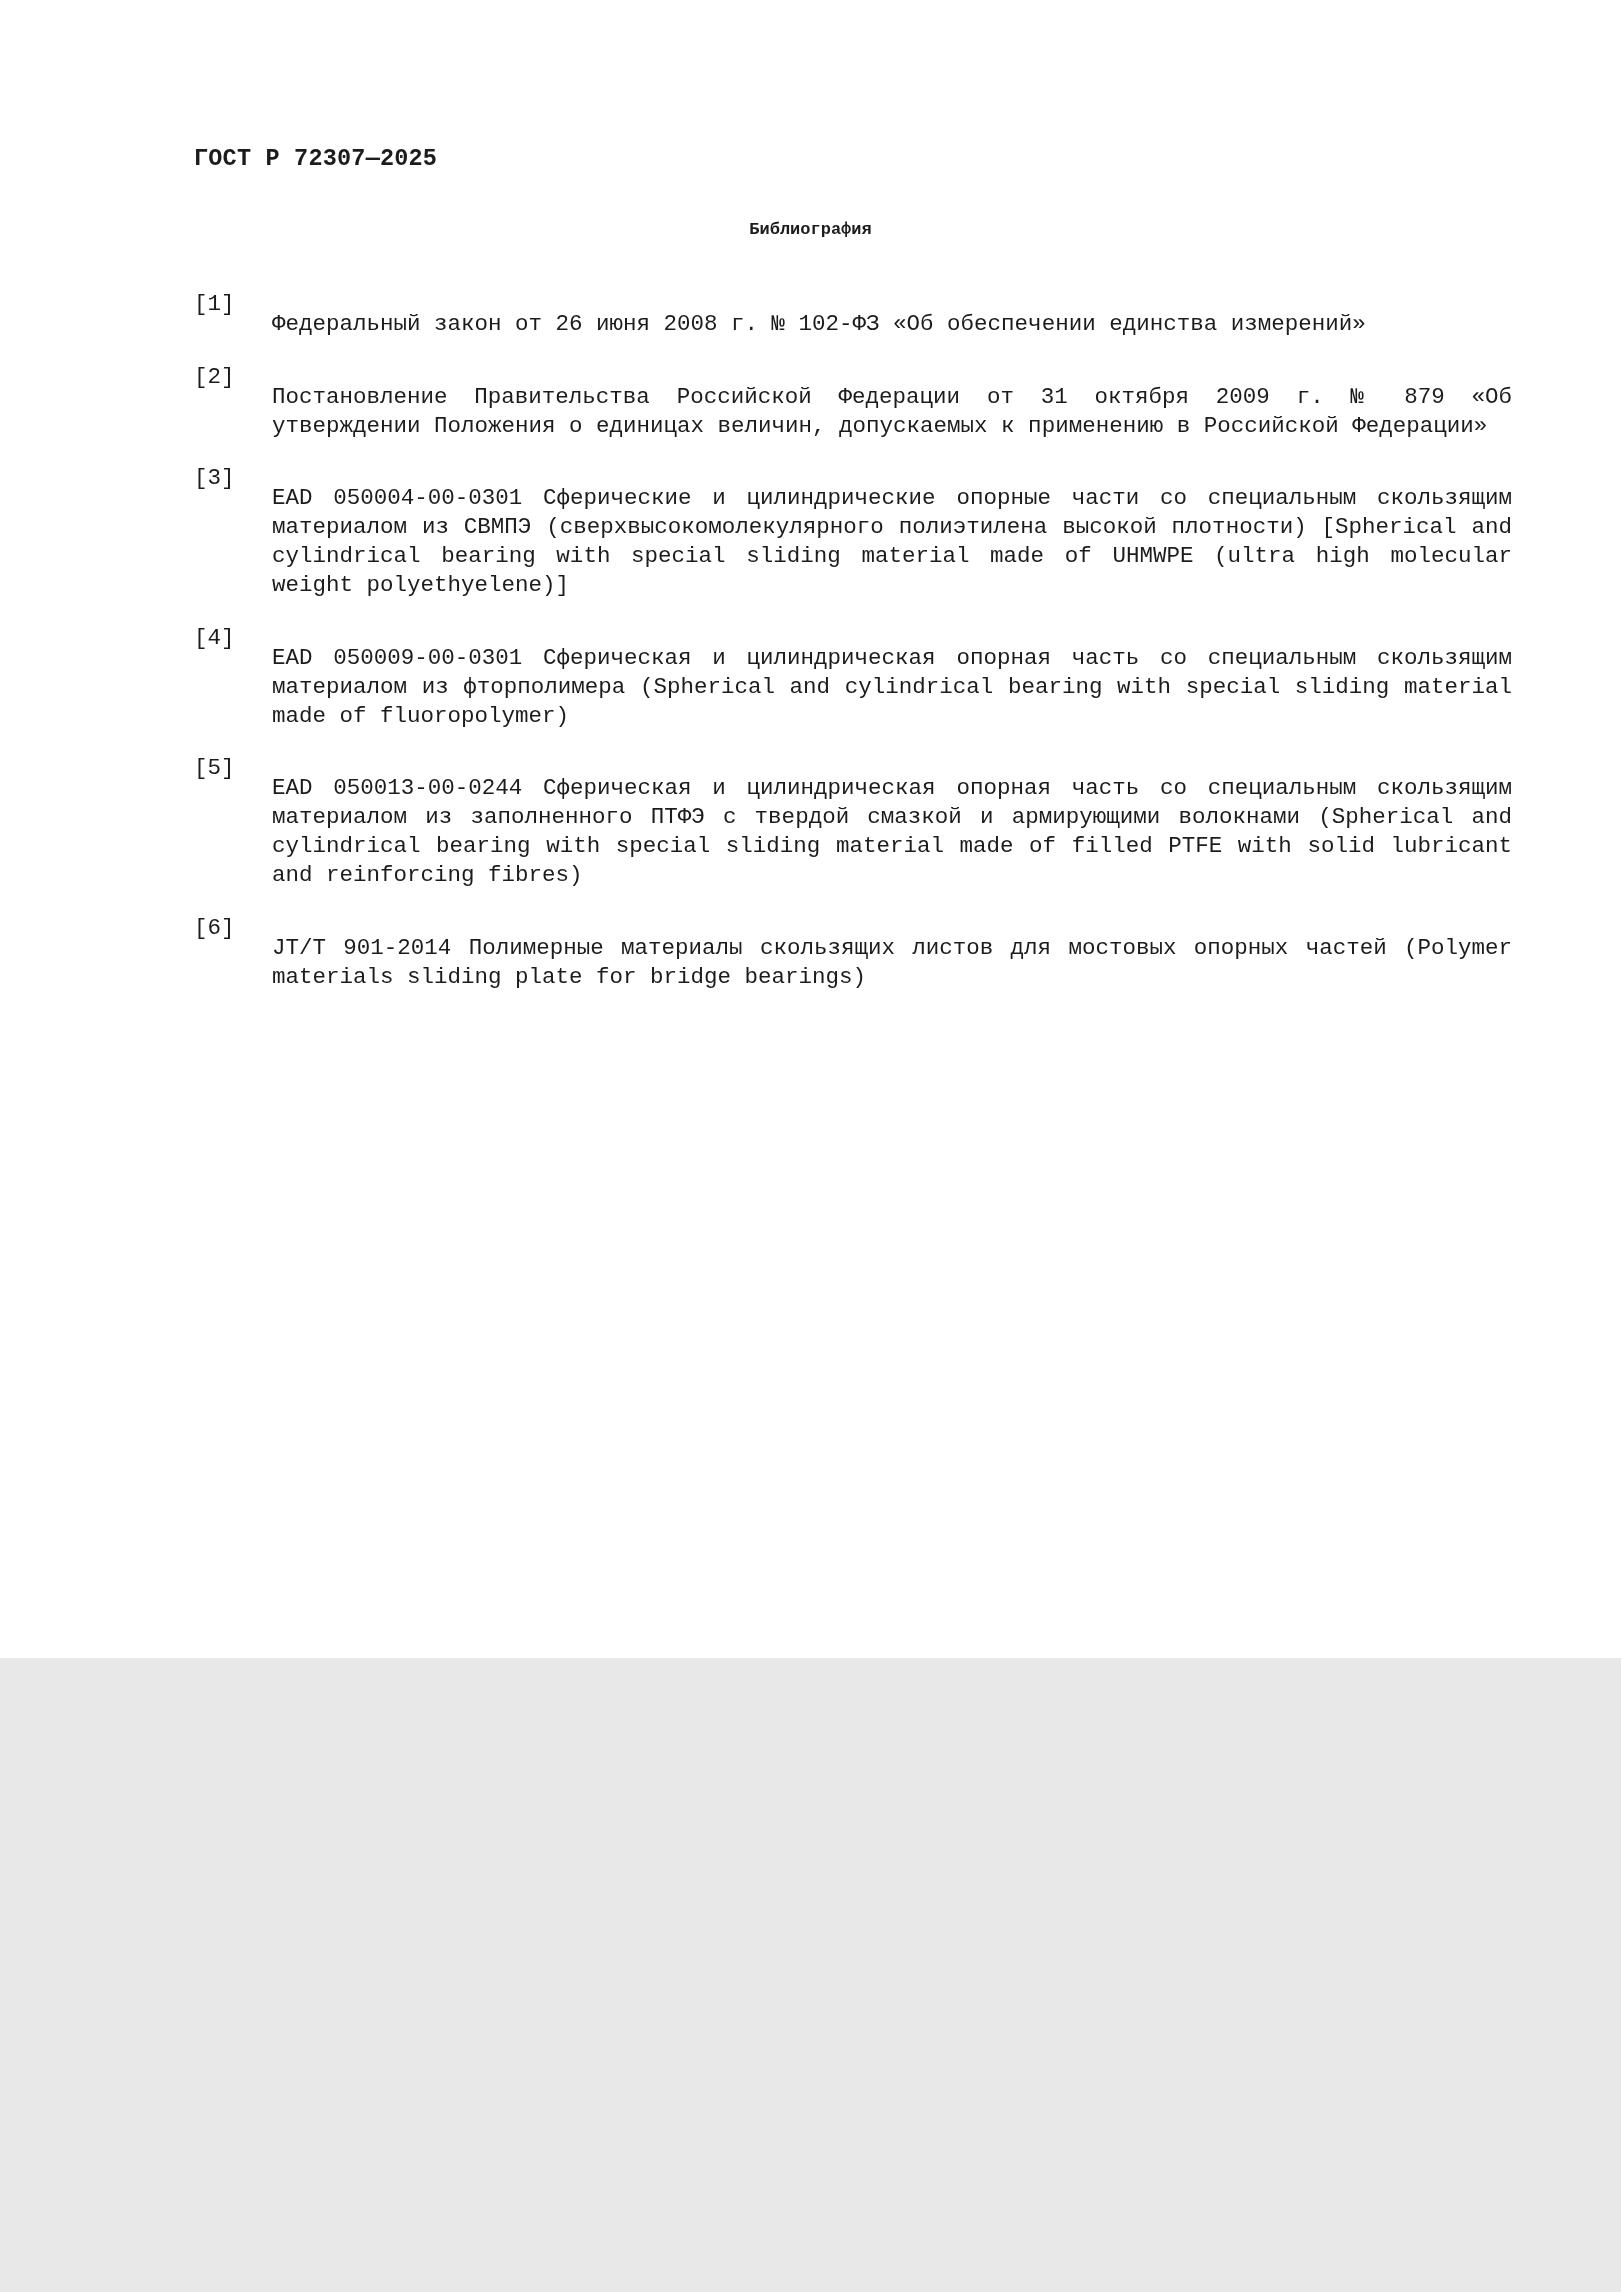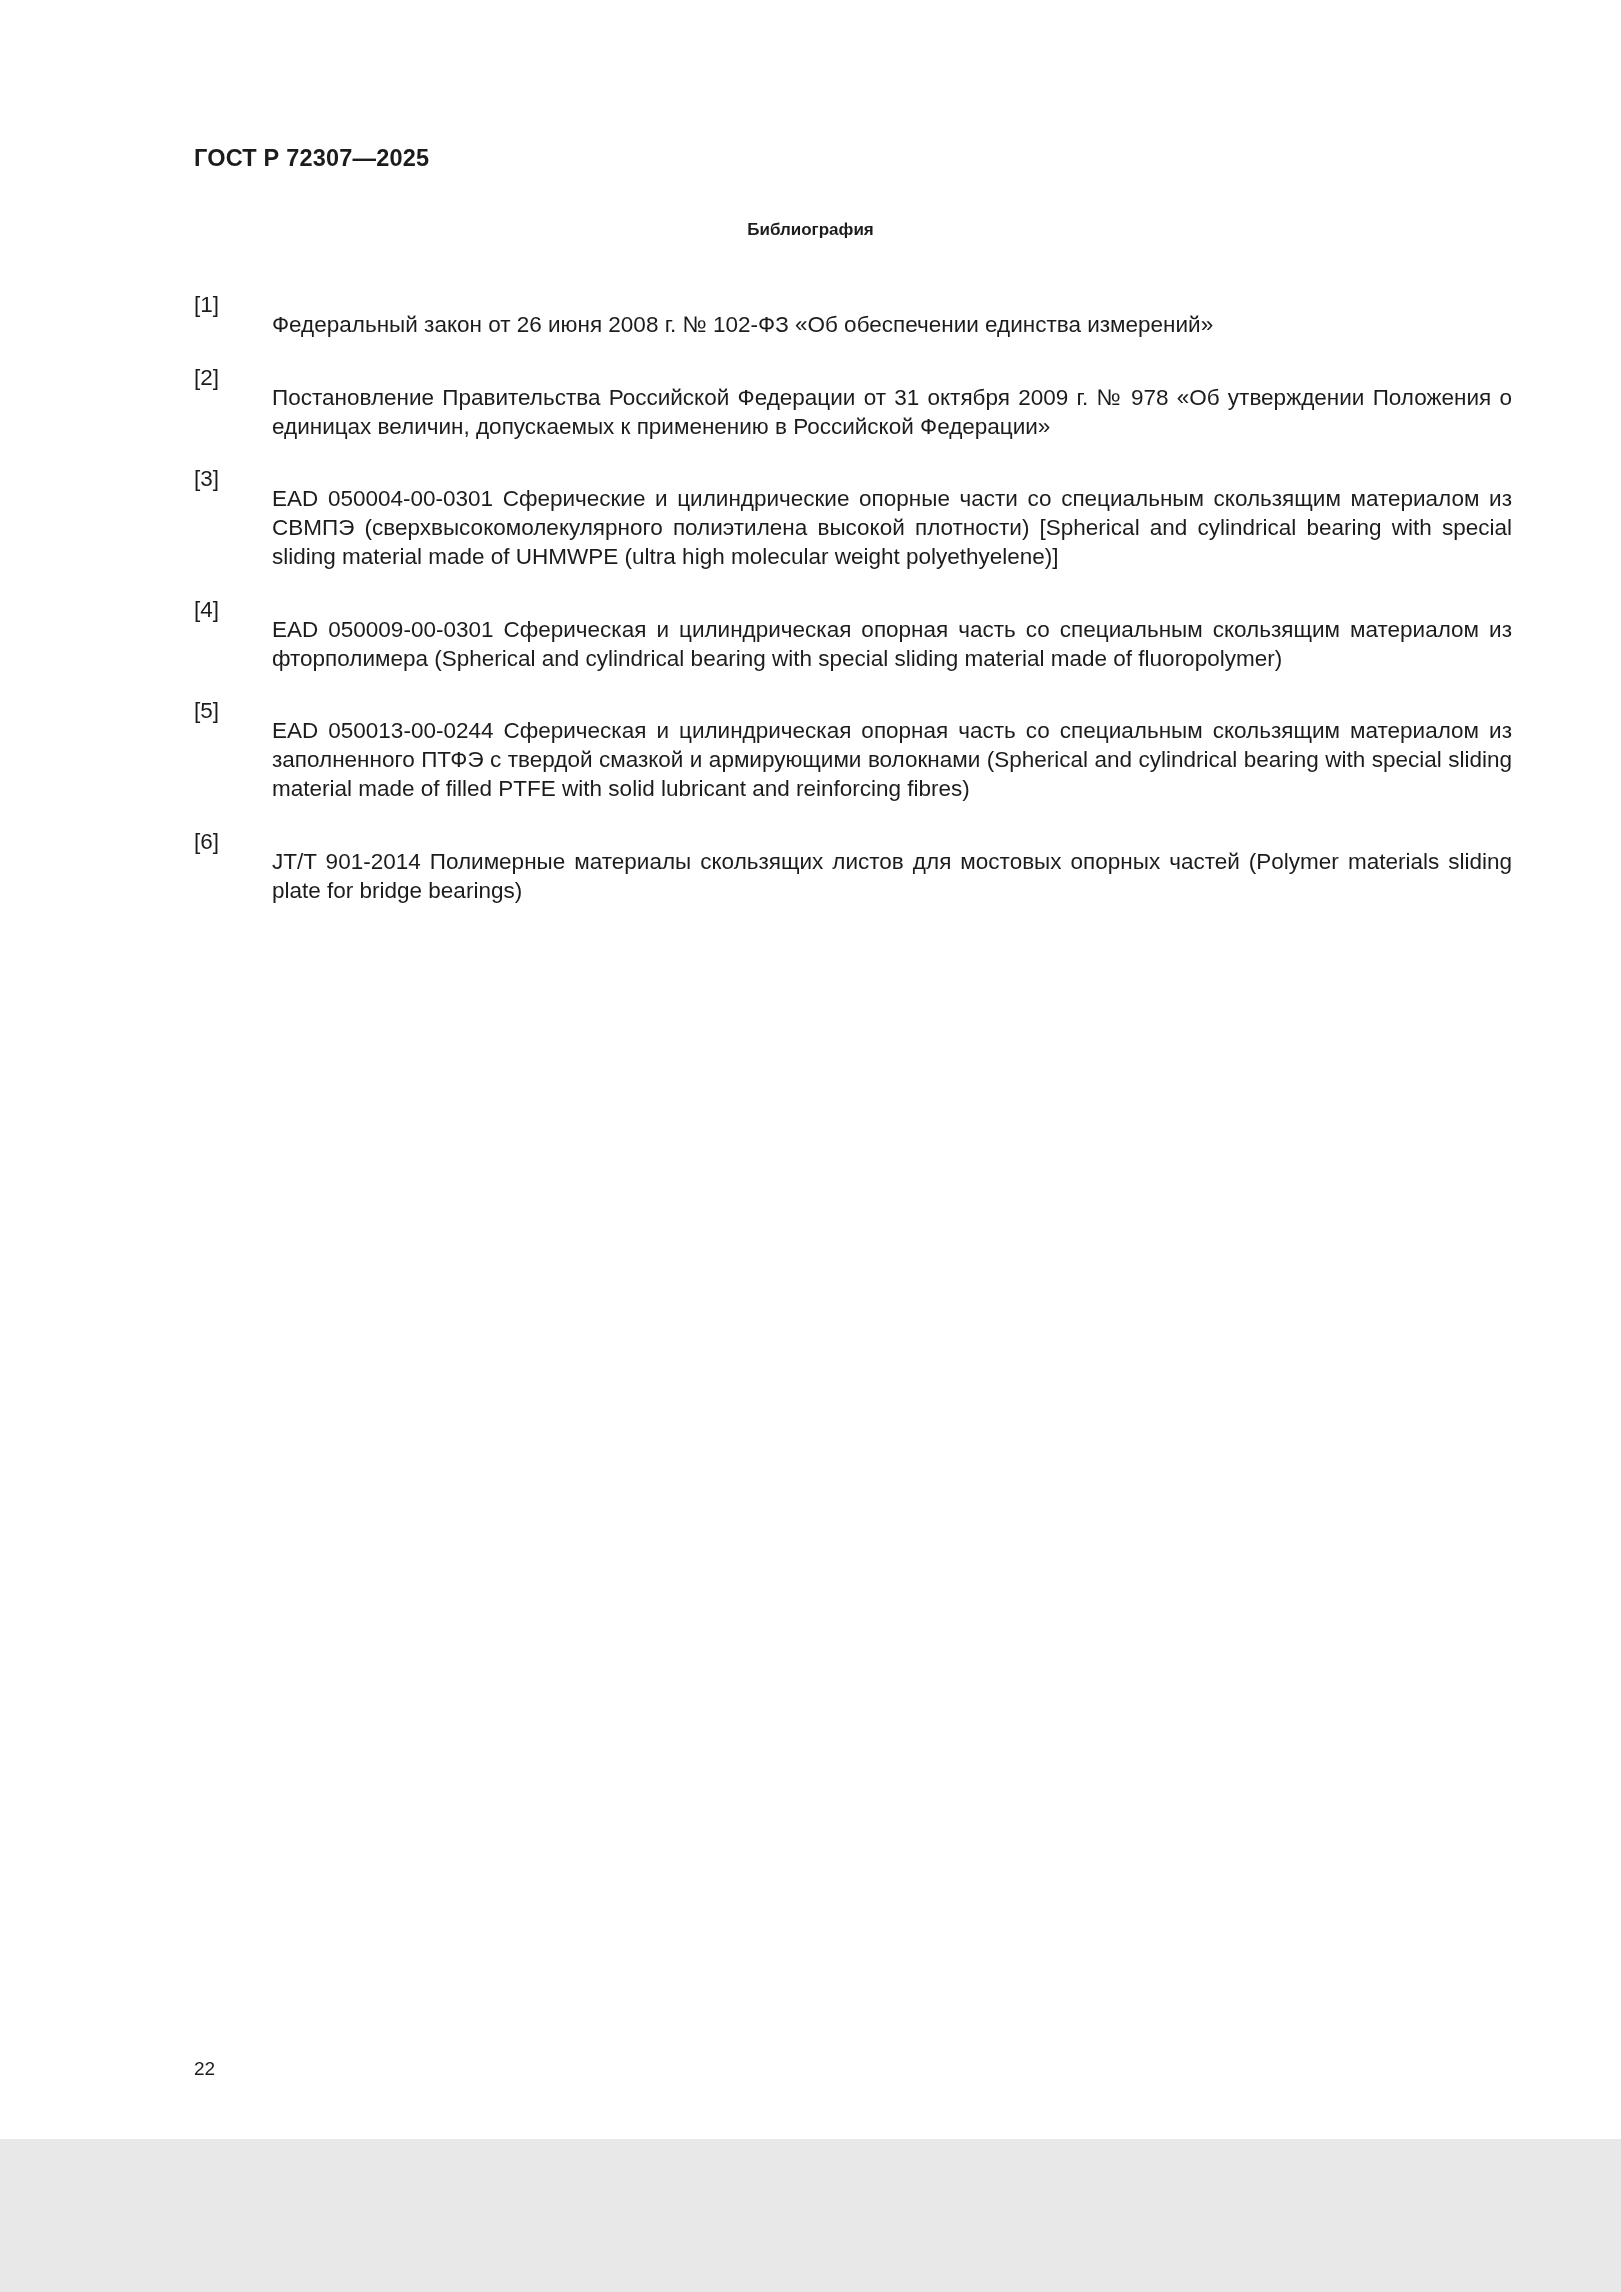--- a/index.html
+++ b/index.html
@@ -6,24 +6,25 @@
     margin: 0;
     padding: 0;
     background: #e8e8e8;
   }
   body {
     font-family: "Liberation Sans", sans-serif;
   }
   .page {
     position: relative;
     width: 1621px;
-    height: 2139px;
+    height: 1658px;
     background: #ffffff;
     color: #1c1c1c;
     overflow: hidden;
+    font-family: Liberation Mono, monospace;
   }
   .doc-header {
     position: absolute;
     left: 194px;
     top: 145px;
     font-size: 23.5px;
     font-weight: bold;
     letter-spacing: 0.2px;
   }
   .doc-title {
@@ -73,21 +74,21 @@
   <div class="doc-title">Библиография</div>
 
   <div class="entries">
   <div class="entry">
     <span class="entry-label">[1]</span>
     <span class="entry-text">Федеральный закон от 26 июня 2008 г. № 102-ФЗ «Об обеспечении единства измерений»</span>
   </div>
 
   <div class="entry">
     <span class="entry-label">[2]</span>
-    <span class="entry-text">Постановление Правительства Российской Федерации от 31 октября 2009 г. № 978 «Об утверждении Положения о единицах величин, допускаемых к применению в Российской Федерации»</span>
+    <span class="entry-text">Постановление Правительства Российской Федерации от 31 октября 2009 г. № 879 «Об утверждении Положения о единицах величин, допускаемых к применению в Российской Федерации»</span>
   </div>
 
   <div class="entry">
     <span class="entry-label">[3]</span>
     <span class="entry-text">EAD 050004-00-0301 Сферические и цилиндрические опорные части со специальным скользящим материалом из СВМПЭ (сверхвысокомолекулярного полиэтилена высокой плотности) [Spherical and cylindrical bearing with special sliding material made of UHMWPE (ultra high molecular weight polyethyelene)]</span>
   </div>
 
   <div class="entry">
     <span class="entry-label">[4]</span>
     <span class="entry-text">EAD 050009-00-0301 Сферическая и цилиндрическая опорная часть со специальным скользящим материалом из фторполимера (Spherical and cylindrical bearing with special sliding material made of fluoropolymer)</span>

